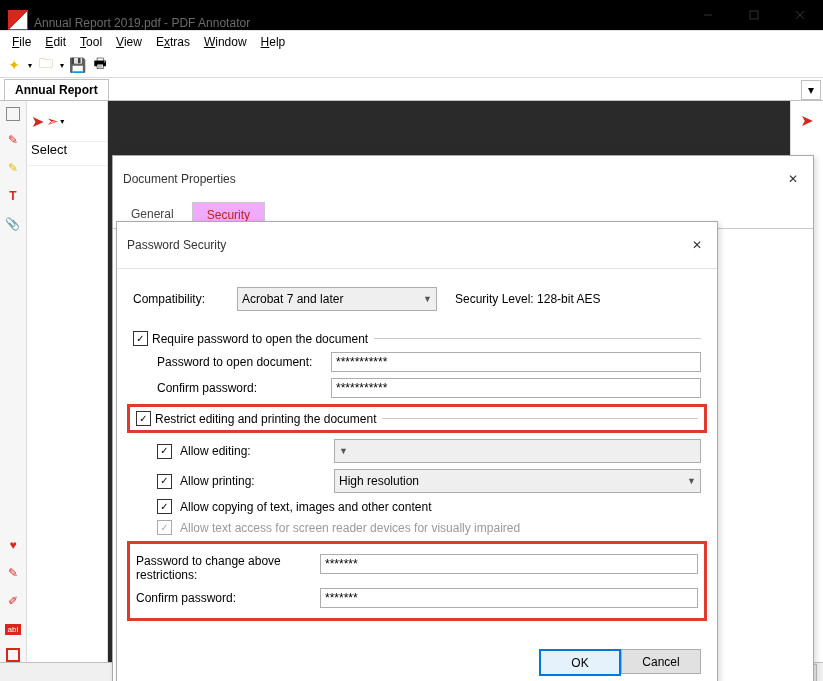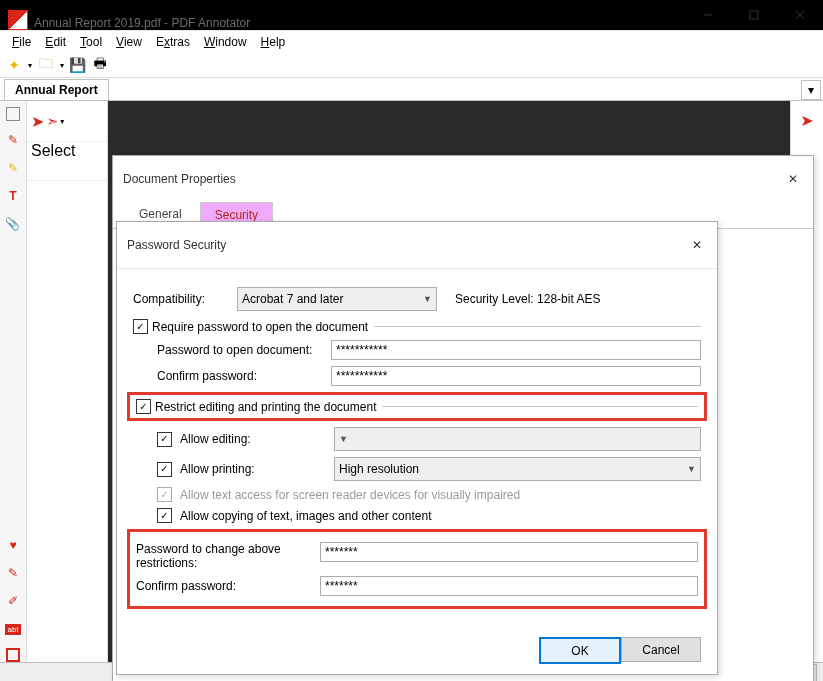--- a/index.html
+++ b/index.html
@@ -15,48 +15,48 @@
 .toolbar-top{height:24px;display:flex;align-items:center;gap:6px;padding:0 6px;border-bottom:1px solid #dcdcdc}
 .tb-ico{width:16px;height:16px;display:flex;align-items:center;justify-content:center;font-size:14px}
 .doc-tabs{height:22px;background:#fff;display:flex;align-items:flex-end;border-bottom:1px solid #c0c0c0;position:relative}
 .doc-tab{border:1px solid #c0c0c0;border-bottom:none;padding:3px 10px;background:#fff;font-weight:bold;margin-left:4px}
 .tabs-drop{position:absolute;right:2px;top:2px;width:18px;height:18px;border:1px solid #c0c0c0;display:flex;align-items:center;justify-content:center}
 .mainrow{display:flex;height:calc(681px - 30px - 22px - 24px - 22px - 22px);position:relative}
 .leftstrip{width:26px;background:#f6f6f6;border-right:1px solid #dcdcdc;display:flex;flex-direction:column;align-items:center;padding-top:6px;gap:10px}
 .ls-ico{width:18px;height:18px;display:flex;align-items:center;justify-content:center}
 .ribbon{width:80px;background:#fff;border-right:1px solid #dcdcdc;display:flex;flex-direction:column}
 .rib-tool{height:36px;display:flex;align-items:center;padding:2px 4px;gap:2px;border-bottom:1px solid #eee}
-.rib-lbl{font-size:16px;padding:0 4px 20px;border-bottom:1px solid #eee}
+.rib-lbl{font-size:13px;padding:0 4px 8px;border-bottom:1px solid #eee}
 .canvas{flex:1;background:#2a2a2a}
 .rightstrip{width:32px;background:#fff;border-left:1px solid #dcdcdc;display:flex;justify-content:center;padding-top:10px}
 .statusbar{height:22px;background:#f0f0f0;border-top:1px solid #c0c0c0;display:flex;align-items:center;padding:0 6px;gap:4px}
 .statusbar .spacer{flex:1}
 .sb-btn{width:18px;height:18px;border:1px solid #bdbdbd;background:#eaeaea;display:flex;align-items:center;justify-content:center;font-size:10px;color:#555}
 .sb-inp{width:40px;height:16px;border:1px solid #bdbdbd;background:#fff;font-size:11px;text-align:center}
 
 .dlg{position:absolute;background:#fff;border:1px solid #aaa;box-shadow:2px 2px 6px rgba(0,0,0,.15)}
 .dlg-title{height:28px;display:flex;align-items:center;padding:9px 10px;font-size:12px;color:#333}
 .dlg-close{margin-left:auto;width:20px;height:20px;display:flex;align-items:center;justify-content:center}
-.dlg-tabs{height:26px;display:flex;border-bottom:1px solid #c9c9c9;padding-left:12px;gap:4px}
+.dlg-tabs{height:26px;display:flex;border-bottom:1px solid #c9c9c9;padding-left:4px;gap:4px}
 .dlg-tab{padding:5px 14px 4px;color:#444}
 .dlg-tab.active{border:1px solid #c9c9c9;border-bottom:1px solid #fff;color:#b3261c;margin-bottom:-1px;background:#f0abfc}
 .dlg-body{padding:12px 16px}
 .dlg-btns{display:flex;justify-content:flex-end;gap:0;padding:10px 16px}
 .btn{min-width:78px;height:23px;border:1px solid #adadad;background:#e1e1e1;display:flex;align-items:center;justify-content:center}
 .btn.primary{border:2px solid #0078d7;background:#e5f1fb}
 .inp{height:20px;border:1px solid #adadad;background:#fff;padding:0 4px;font-size:12px;width:100%;box-sizing:border-box}
 .sel{height:22px;border:1px solid #adadad;background:#efefef;display:flex;align-items:center;justify-content:space-between;padding:0 4px;font-size:12px}
 .sel .chev{font-size:9px;color:#555}
 .row{display:flex;align-items:center;margin:6px 0;gap:4px}
 .lbl{width:170px}
 .chk{width:13px;height:13px;border:1px solid #333;display:inline-flex;align-items:center;justify-content:center;margin-right:4px;font-size:10px;line-height:1}
 .chk.on::after{content:"✓";color:#000}
 .chk.dis{border-color:#aaa}
 .chk.dis.on::after{color:#aaa}
-.grptitle{display:flex;align-items:center;margin:8px 0 4px}
+.grptitle{display:flex;align-items:center;margin:20px 0 4px}
 .grptitle .line{flex:1;height:1px;background:#c9c9c9;margin-left:6px}
 .hl{border:3px solid #e03a2f;padding:4px 6px;margin:6px -6px}
 .muted{color:#9a9a9a}
 
 #dlg-props{left:112px;top:54px;width:700px;height:580px}
 #dlg-sec{left:116px;top:120px;width:600px}
 .red-box{position:absolute;border:3px solid #e03a2f}
 </style>
 </head>
 <body>
@@ -203,27 +203,27 @@
           </div>
         </div>
         <div class="row">
           <span class="chk on"></span>
           <span style="width:150px">Allow printing:</span>
           <div class="sel" style="flex:1">
             <span>High resolution</span>
               <span class="chev">▼</span>
           </div>
         </div>
+        <div class="row">
+          <span class="chk on"></span>
+          <span>Allow copying of text, images and other content</span>
+        </div>
         <div class="row muted">
           <span class="chk dis on"></span>
           <span>Allow text access for screen reader devices for visually impaired</span>
-        </div>
-        <div class="row">
-          <span class="chk on"></span>
-          <span>Allow copying of text, images and other content</span>
         </div>
       </div>
 
       <div class="hl">
         <div class="row" style="align-items:flex-start">
           <span class="lbl" style="width:180px">Password to change above restrictions:</span>
           <input class="inp" style="flex: 1 1 0%;" value="*******">
         </div>
         <div class="row">
           <span class="lbl" style="width:180px">Confirm password:</span>

